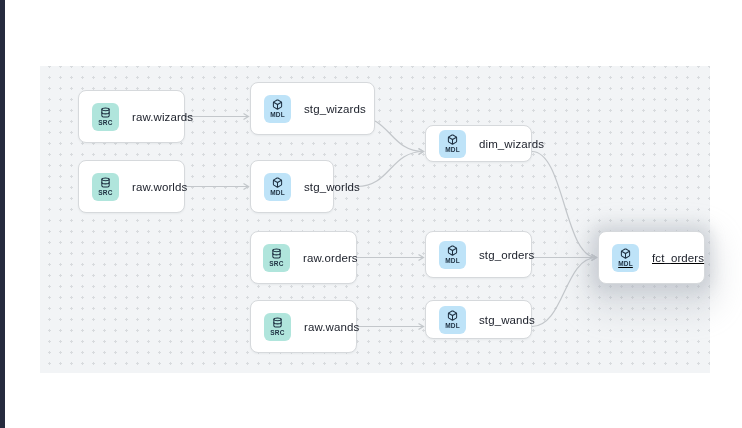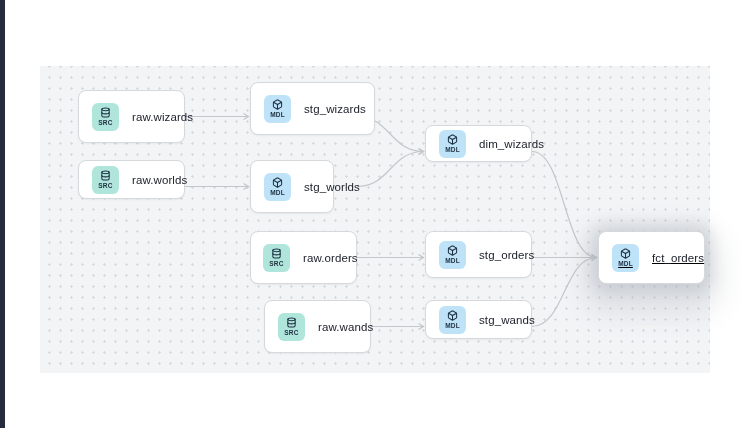--- a/index.html
+++ b/index.html
@@ -116,21 +116,21 @@
           <svg viewBox="0 0 24 24" fill="none" stroke="currentColor" stroke-width="2.2" stroke-linecap="round" stroke-linejoin="round">
             <path d="M21 16V8a2 2 0 0 0-1-1.73l-7-4a2 2 0 0 0-2 0l-7 4A2 2 0 0 0 3 8v8a2 2 0 0 0 1 1.73l7 4a2 2 0 0 0 2 0l7-4A2 2 0 0 0 21 16z"></path>
             <polyline points="3.3 7 12 12 20.7 7"></polyline>
             <line x1="12" y1="22" x2="12" y2="12"></line>
           </svg>
         </span>
         <span class="btext">MDL</span>
       </div>
       <span class="nlabel">stg_wizards</span>
     </div>
-    <div class="node" style="left: 78px; top: 160px; width: 107px; height: 39px;">
+    <div class="node" style="left: 78px; top: 160px; width: 107px; height: 53px;">
       <div class="badge src">
         <span class="bicon">
           <svg viewBox="0 0 24 24" fill="none" stroke="currentColor" stroke-width="2.2" stroke-linecap="round" stroke-linejoin="round">
             <ellipse cx="12" cy="5" rx="8" ry="3"></ellipse>
             <path d="M4 5v14c0 1.66 3.58 3 8 3s8-1.34 8-3V5"></path>
             <path d="M4 12c0 1.66 3.58 3 8 3s8-1.34 8-3"></path>
           </svg>
         </span>
         <span class="btext">SRC</span>
       </div>
@@ -181,21 +181,21 @@
           <svg viewBox="0 0 24 24" fill="none" stroke="currentColor" stroke-width="2.2" stroke-linecap="round" stroke-linejoin="round">
             <path d="M21 16V8a2 2 0 0 0-1-1.73l-7-4a2 2 0 0 0-2 0l-7 4A2 2 0 0 0 3 8v8a2 2 0 0 0 1 1.73l7 4a2 2 0 0 0 2 0l7-4A2 2 0 0 0 21 16z"></path>
             <polyline points="3.3 7 12 12 20.7 7"></polyline>
             <line x1="12" y1="22" x2="12" y2="12"></line>
           </svg>
         </span>
         <span class="btext">MDL</span>
       </div>
       <span class="nlabel">stg_orders</span>
     </div>
-    <div class="node" style="left: 250px; top: 300px; width: 107px; height: 53px; margin-left: 14px;">
+    <div class="node" style="left: 250px; top: 300px; width: 107px; height: 53px;">
       <div class="badge src">
         <span class="bicon">
           <svg viewBox="0 0 24 24" fill="none" stroke="currentColor" stroke-width="2.2" stroke-linecap="round" stroke-linejoin="round">
             <ellipse cx="12" cy="5" rx="8" ry="3"></ellipse>
             <path d="M4 5v14c0 1.66 3.58 3 8 3s8-1.34 8-3V5"></path>
             <path d="M4 12c0 1.66 3.58 3 8 3s8-1.34 8-3"></path>
           </svg>
         </span>
         <span class="btext">SRC</span>
       </div>

